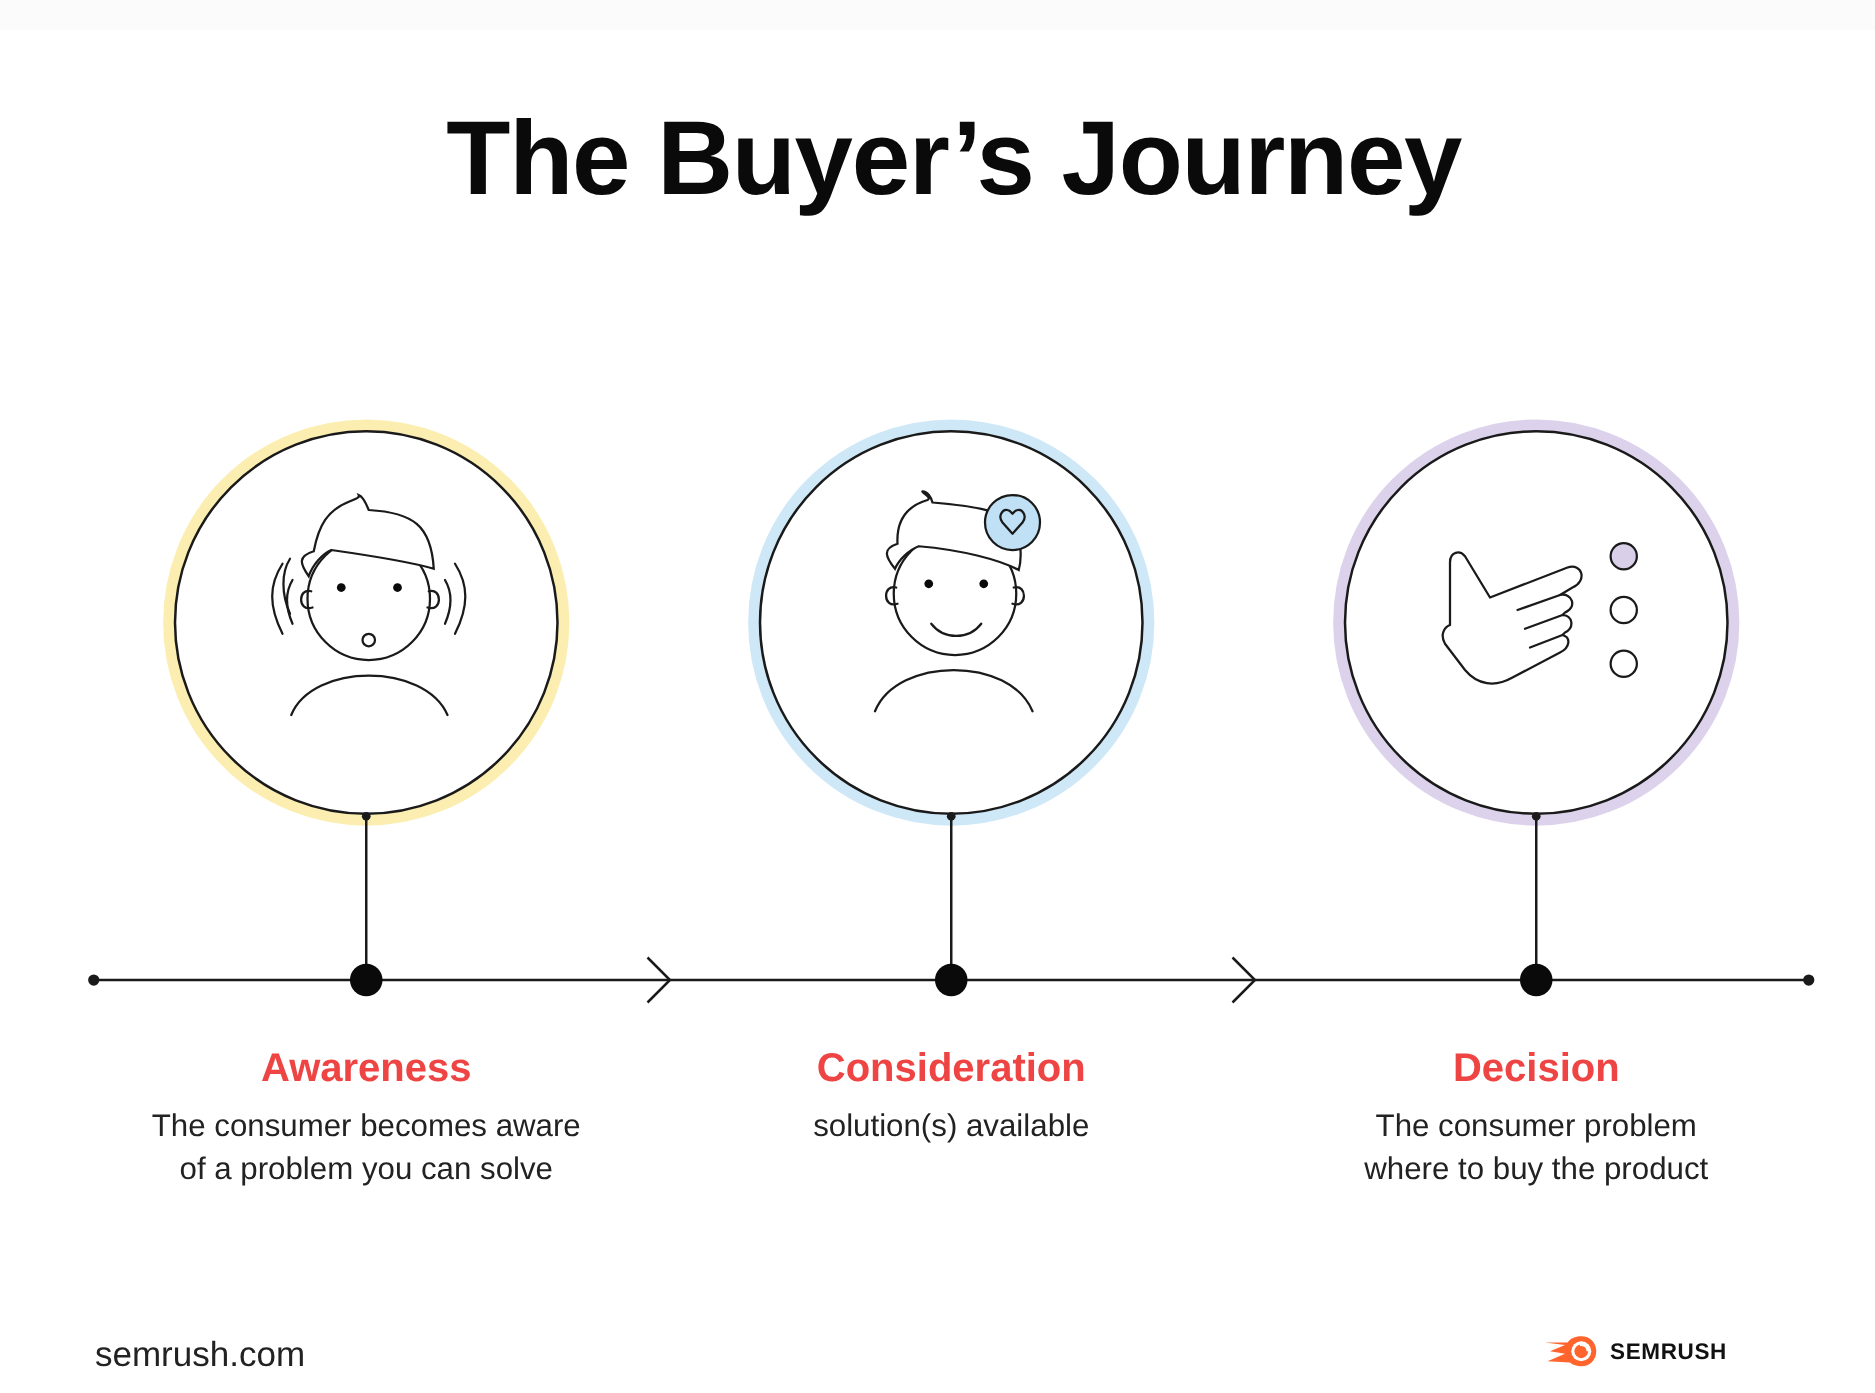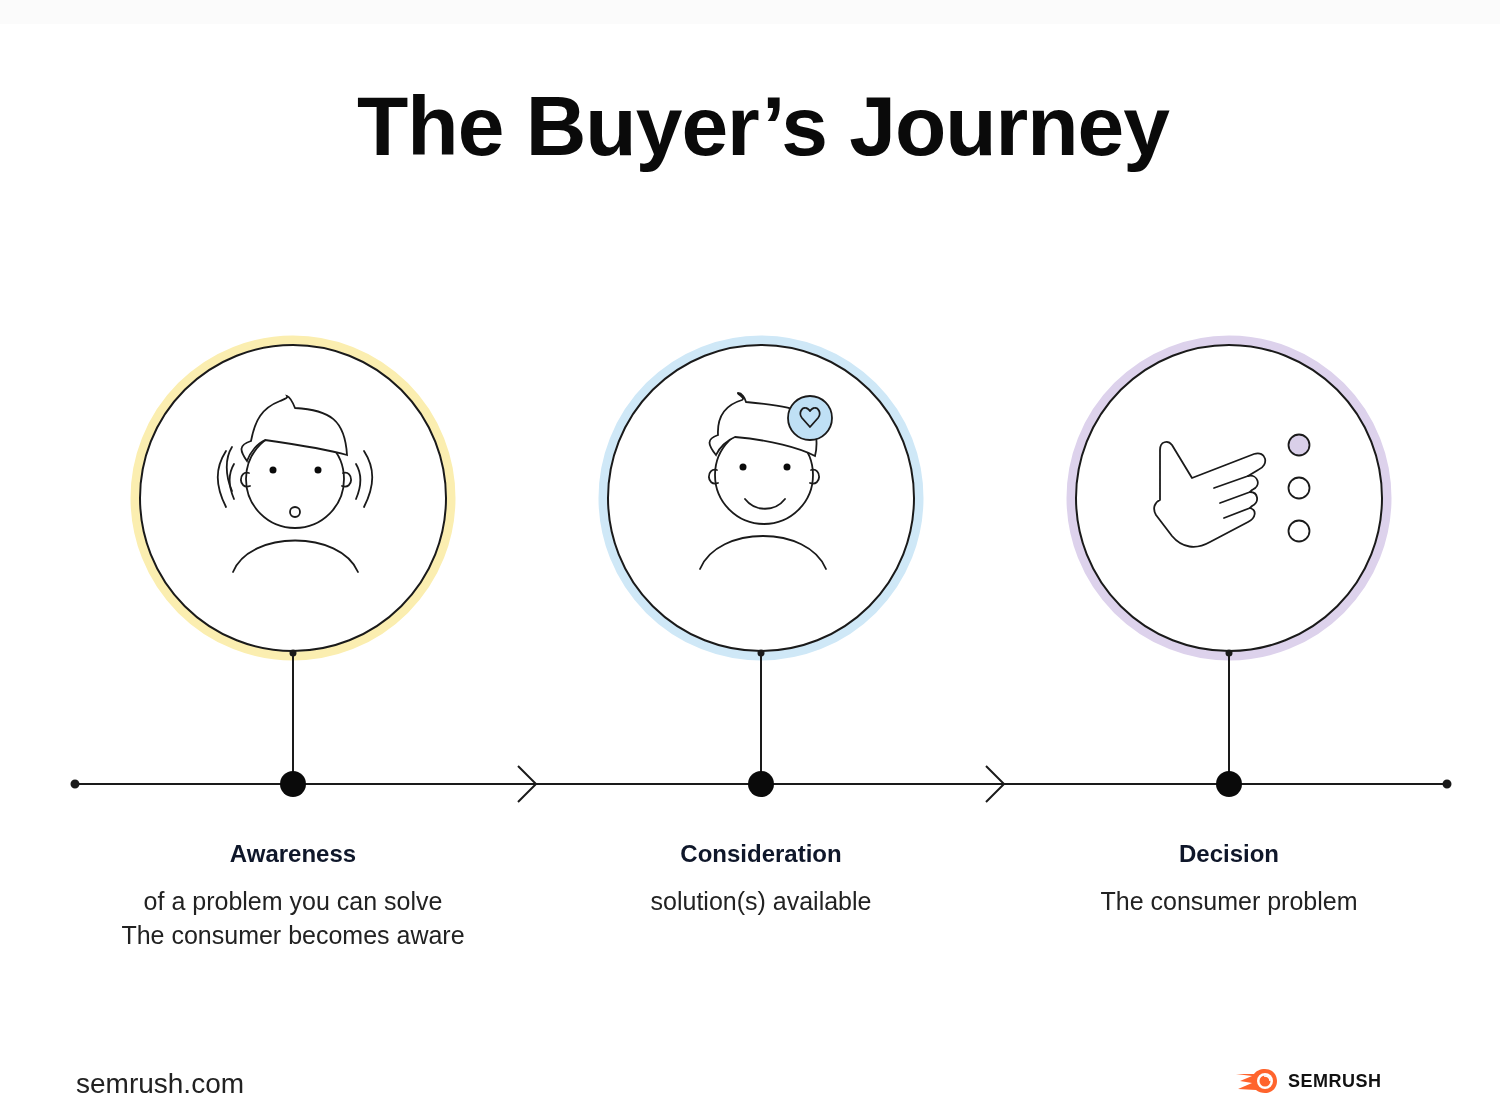--- a/index.html
+++ b/index.html
@@ -9,21 +9,21 @@
     font-family: "Liberation Sans", "DejaVu Sans", sans-serif;
     color: #111;
   }
   .topband { position: absolute; left: 0; top: 0; width: 1500px; height: 24px; background: #fbfbfb; }
   .title {
     position: absolute; left: 0; top: 78px; width: 1526px; text-align: center;
     font-size: 84px; font-weight: 700; letter-spacing: -1px; color: #0a0a0a;
   }
   svg.diagram { position: absolute; left: 0; top: 0; }
   .stage-text { position: absolute; width: 440px; text-align: center; }
-  .stage-title { font-size: 24px; font-weight: 700; color: #0f172a; margin: 0; line-height: 40px; }
+  .stage-title { font-size: 32px; font-weight: 700; color: #ef4444; margin: 0; line-height: 40px; }
   .stage-desc { font-size: 25px; color: #222; margin-top: 10px; line-height: 34px; }
   .footer-url { position: absolute; left: 76px; top: 1068px; font-size: 28px; color: #222; }
   .brand { position: absolute; left: 1234px; top: 1066px; display: flex; align-items: center; gap: 6px; }
   .brand-name { font-size: 18px; font-weight: 700; letter-spacing: 0.5px; color: #111; }
 </style>
 </head>
 <body>
 
 <div class="topband"></div>
 
@@ -100,36 +100,37 @@
       <circle cx="1299" cy="445" r="10.5" fill="#d9cfe9" stroke="#1a1a1a" stroke-width="1.8"></circle>
       <circle cx="1299" cy="488" r="10.5" fill="#fff" stroke="#1a1a1a" stroke-width="1.8"></circle>
       <circle cx="1299" cy="531" r="10.5" fill="#fff" stroke="#1a1a1a" stroke-width="1.8"></circle>
     </g>
   </g>
 </svg>
 
 <div class="stage-text" style="left:73px; top:834px;">
   <div class="stage-title">Awareness</div>
   <div class="stage-desc">
+    <div>The consumer becomes aware</div>
     <div>of a problem you can solve</div>
-    <div>The consumer becomes aware</div>
   </div>
 </div>
 
 <div class="stage-text" style="left:541px; top:834px;">
   <div class="stage-title">Consideration</div>
   <div class="stage-desc">
     <div>solution(s) available</div>
   </div>
 </div>
 
 <div class="stage-text" style="left:1009px; top:834px;">
   <div class="stage-title">Decision</div>
   <div class="stage-desc">
     <div>The consumer problem</div>
+    <div>where to buy the product</div>
   </div>
 </div>
 
 <div class="footer-url">semrush.com</div>
 
 <div class="brand">
   <svg width="48" height="30" viewBox="0 0 48 30">
     <path d="M2 8 L 18 10 L 6 15 L 18 17 L 4 23 L 22 24 C 24 26, 28 27, 31 27 C 38 27, 43 22, 43 15 C 43 8, 38 3, 31 3 C 26 3, 22 5, 20 8 Z" fill="#ff642d"></path>
     <circle cx="31" cy="15" r="8" fill="#fff"></circle>
     <circle cx="31" cy="15" r="5.5" fill="#ff642d"></circle>

